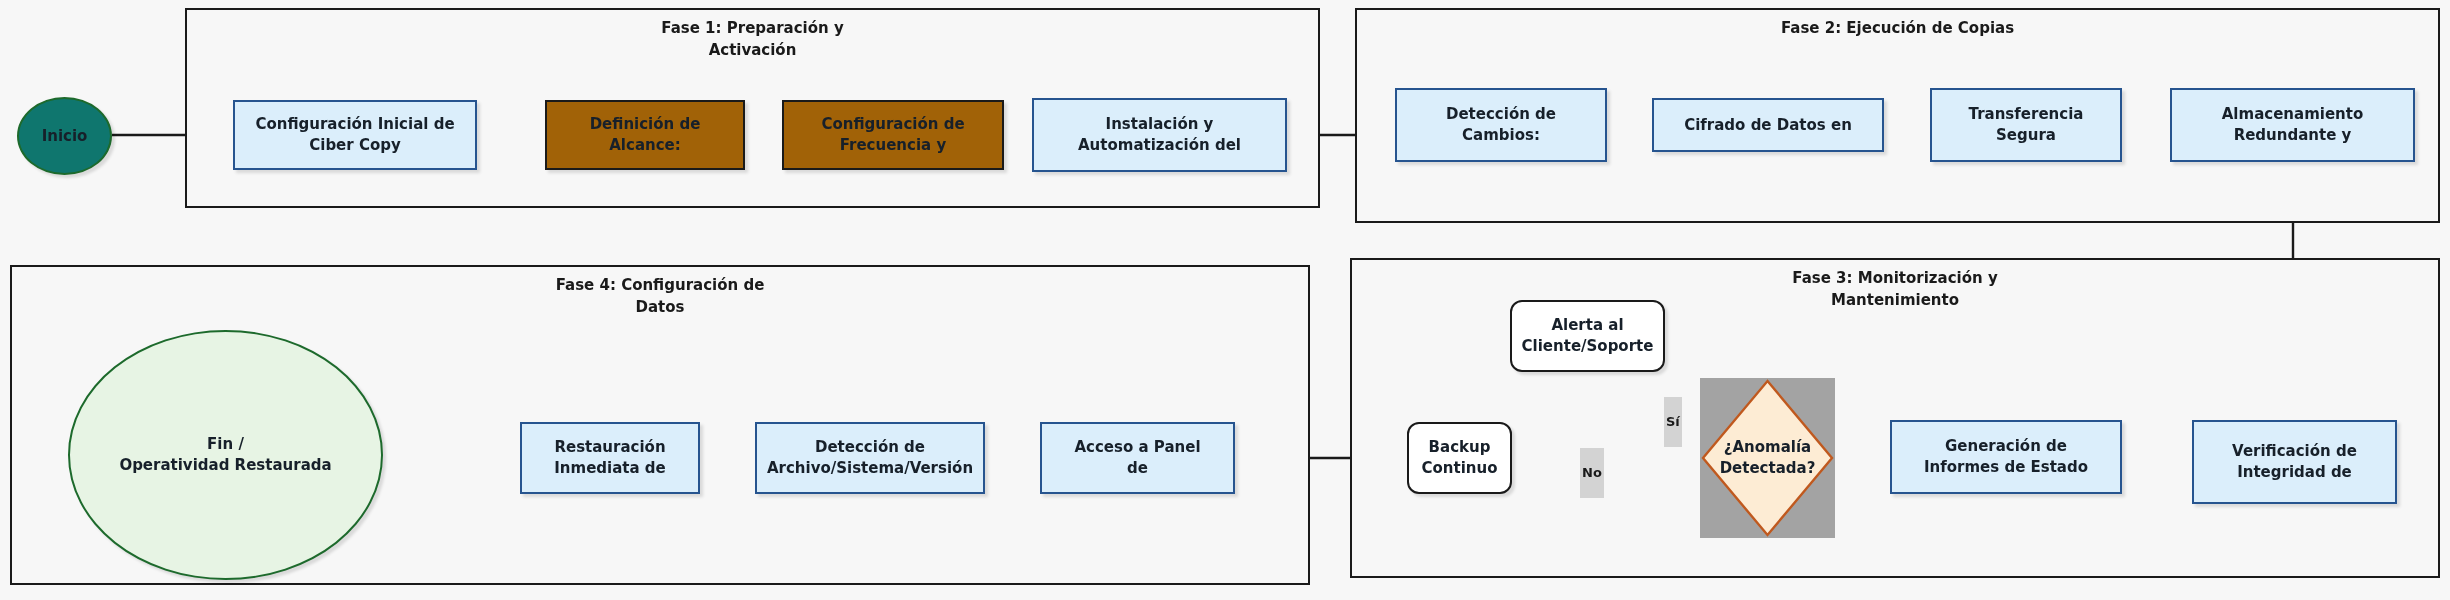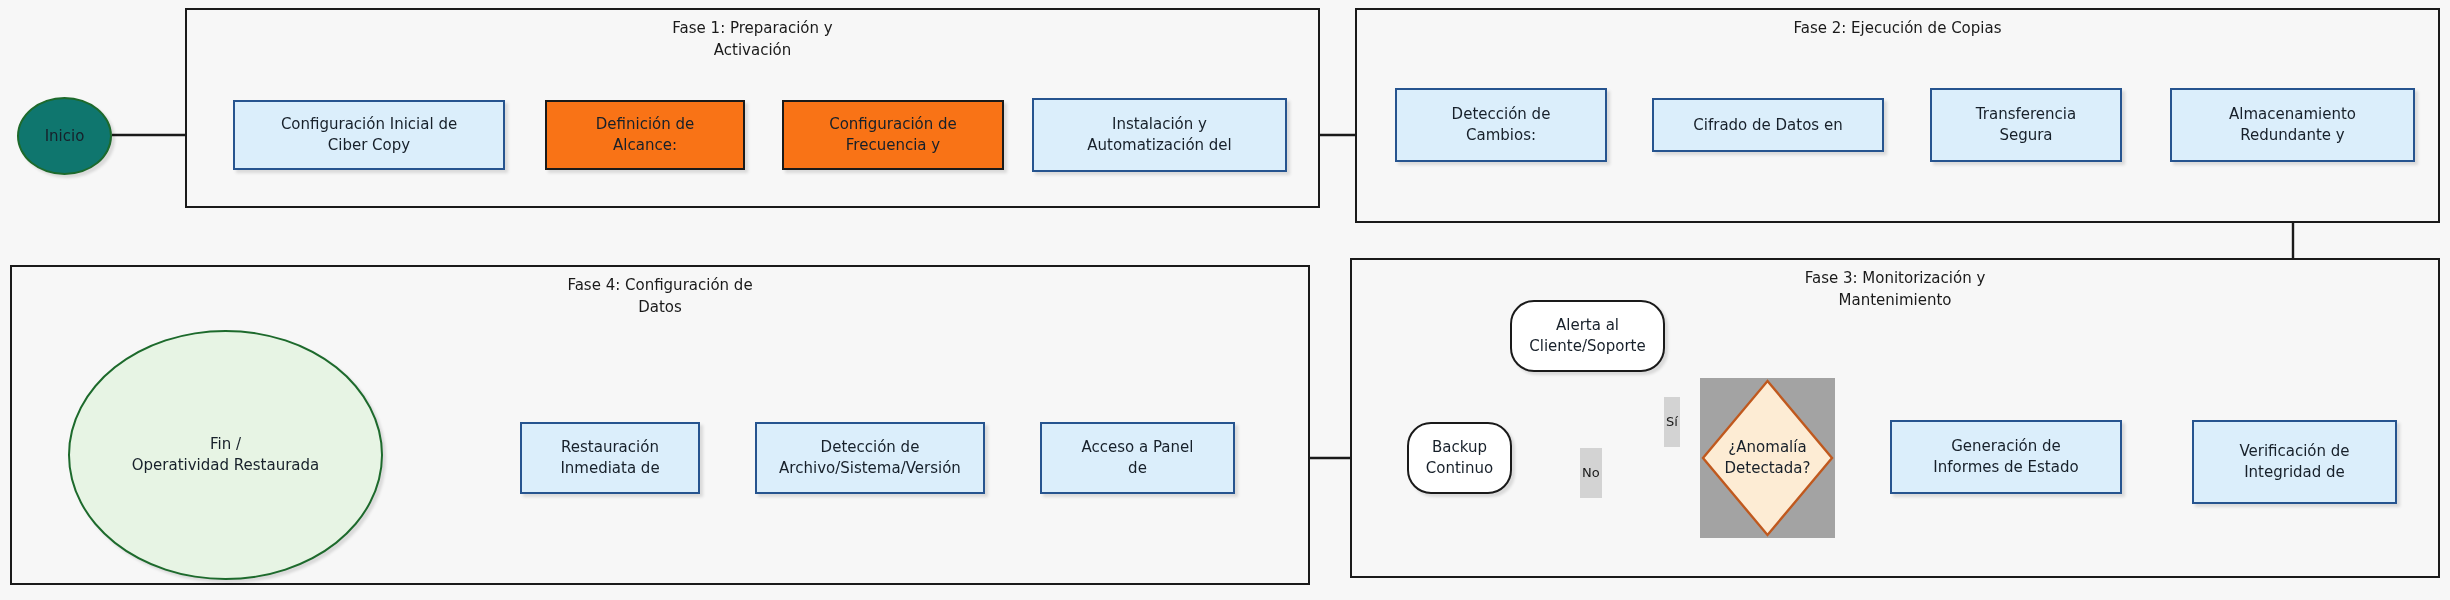--- a/index.html
+++ b/index.html
@@ -9,20 +9,21 @@
   }
   body {
     font-family: "DejaVu Sans", sans-serif;
   }
   #canvas {
     position: relative;
     width: 2450px;
     height: 600px;
     background: #f7f7f7;
     overflow: hidden;
+    font-weight: bold;
   }
   svg.edges {
     position: absolute;
     left: 0;
     top: 0;
     width: 2450px;
     height: 600px;
     pointer-events: none;
   }
   .cluster {
@@ -53,28 +54,28 @@
     color: #17202a;
     line-height: 1.4;
     white-space: pre-line;
     box-shadow: 3px 3px 3px rgba(0,0,0,0.12);
   }
   .node-process {
     background: #dbeefb;
     border: 2px solid #26548f;
   }
   .node-plain {
-    background: #f97316;
+    background: #a16207;
     border: 2px solid #1a1a1a;
     justify-content: center;
   }
   .node-rounded {
     background: #ffffff;
     border: 2px solid #1a1a1a;
-    border-radius: 24px;
+    border-radius: 12px;
   }
   .node-start {
     background: #0f766e;
     border: 2px solid #1d6a2c;
     border-radius: 50%;
   }
   .node-end {
     background: #e7f4e4;
     border: 2px solid #1d6a2c;
     border-radius: 50%;
@@ -177,21 +178,21 @@
 
   <div class="cluster" style="left:10px; top:265px; width:1300px; height:320px;">
     <div class="cluster-title">Fase 4: Configuración de
 Datos</div>
   </div>
 
   <div class="node node-start" style="left:17px; top:97px; width:95px; height:78px;">
     <span>Inicio</span>
   </div>
 
-  <div class="node node-process" style="left:233px; top:100px; width:272px; height:70px;">
+  <div class="node node-process" style="left:233px; top:100px; width:244px; height:70px;">
     <span>Configuración Inicial de
 Ciber Copy</span>
   </div>
 
   <div class="node node-plain" style="left:545px; top:100px; width:200px; height:70px;">
     <span>Definición de
 Alcance:</span>
   </div>
 
   <div class="node node-plain" style="left:782px; top:100px; width:222px; height:70px;">

